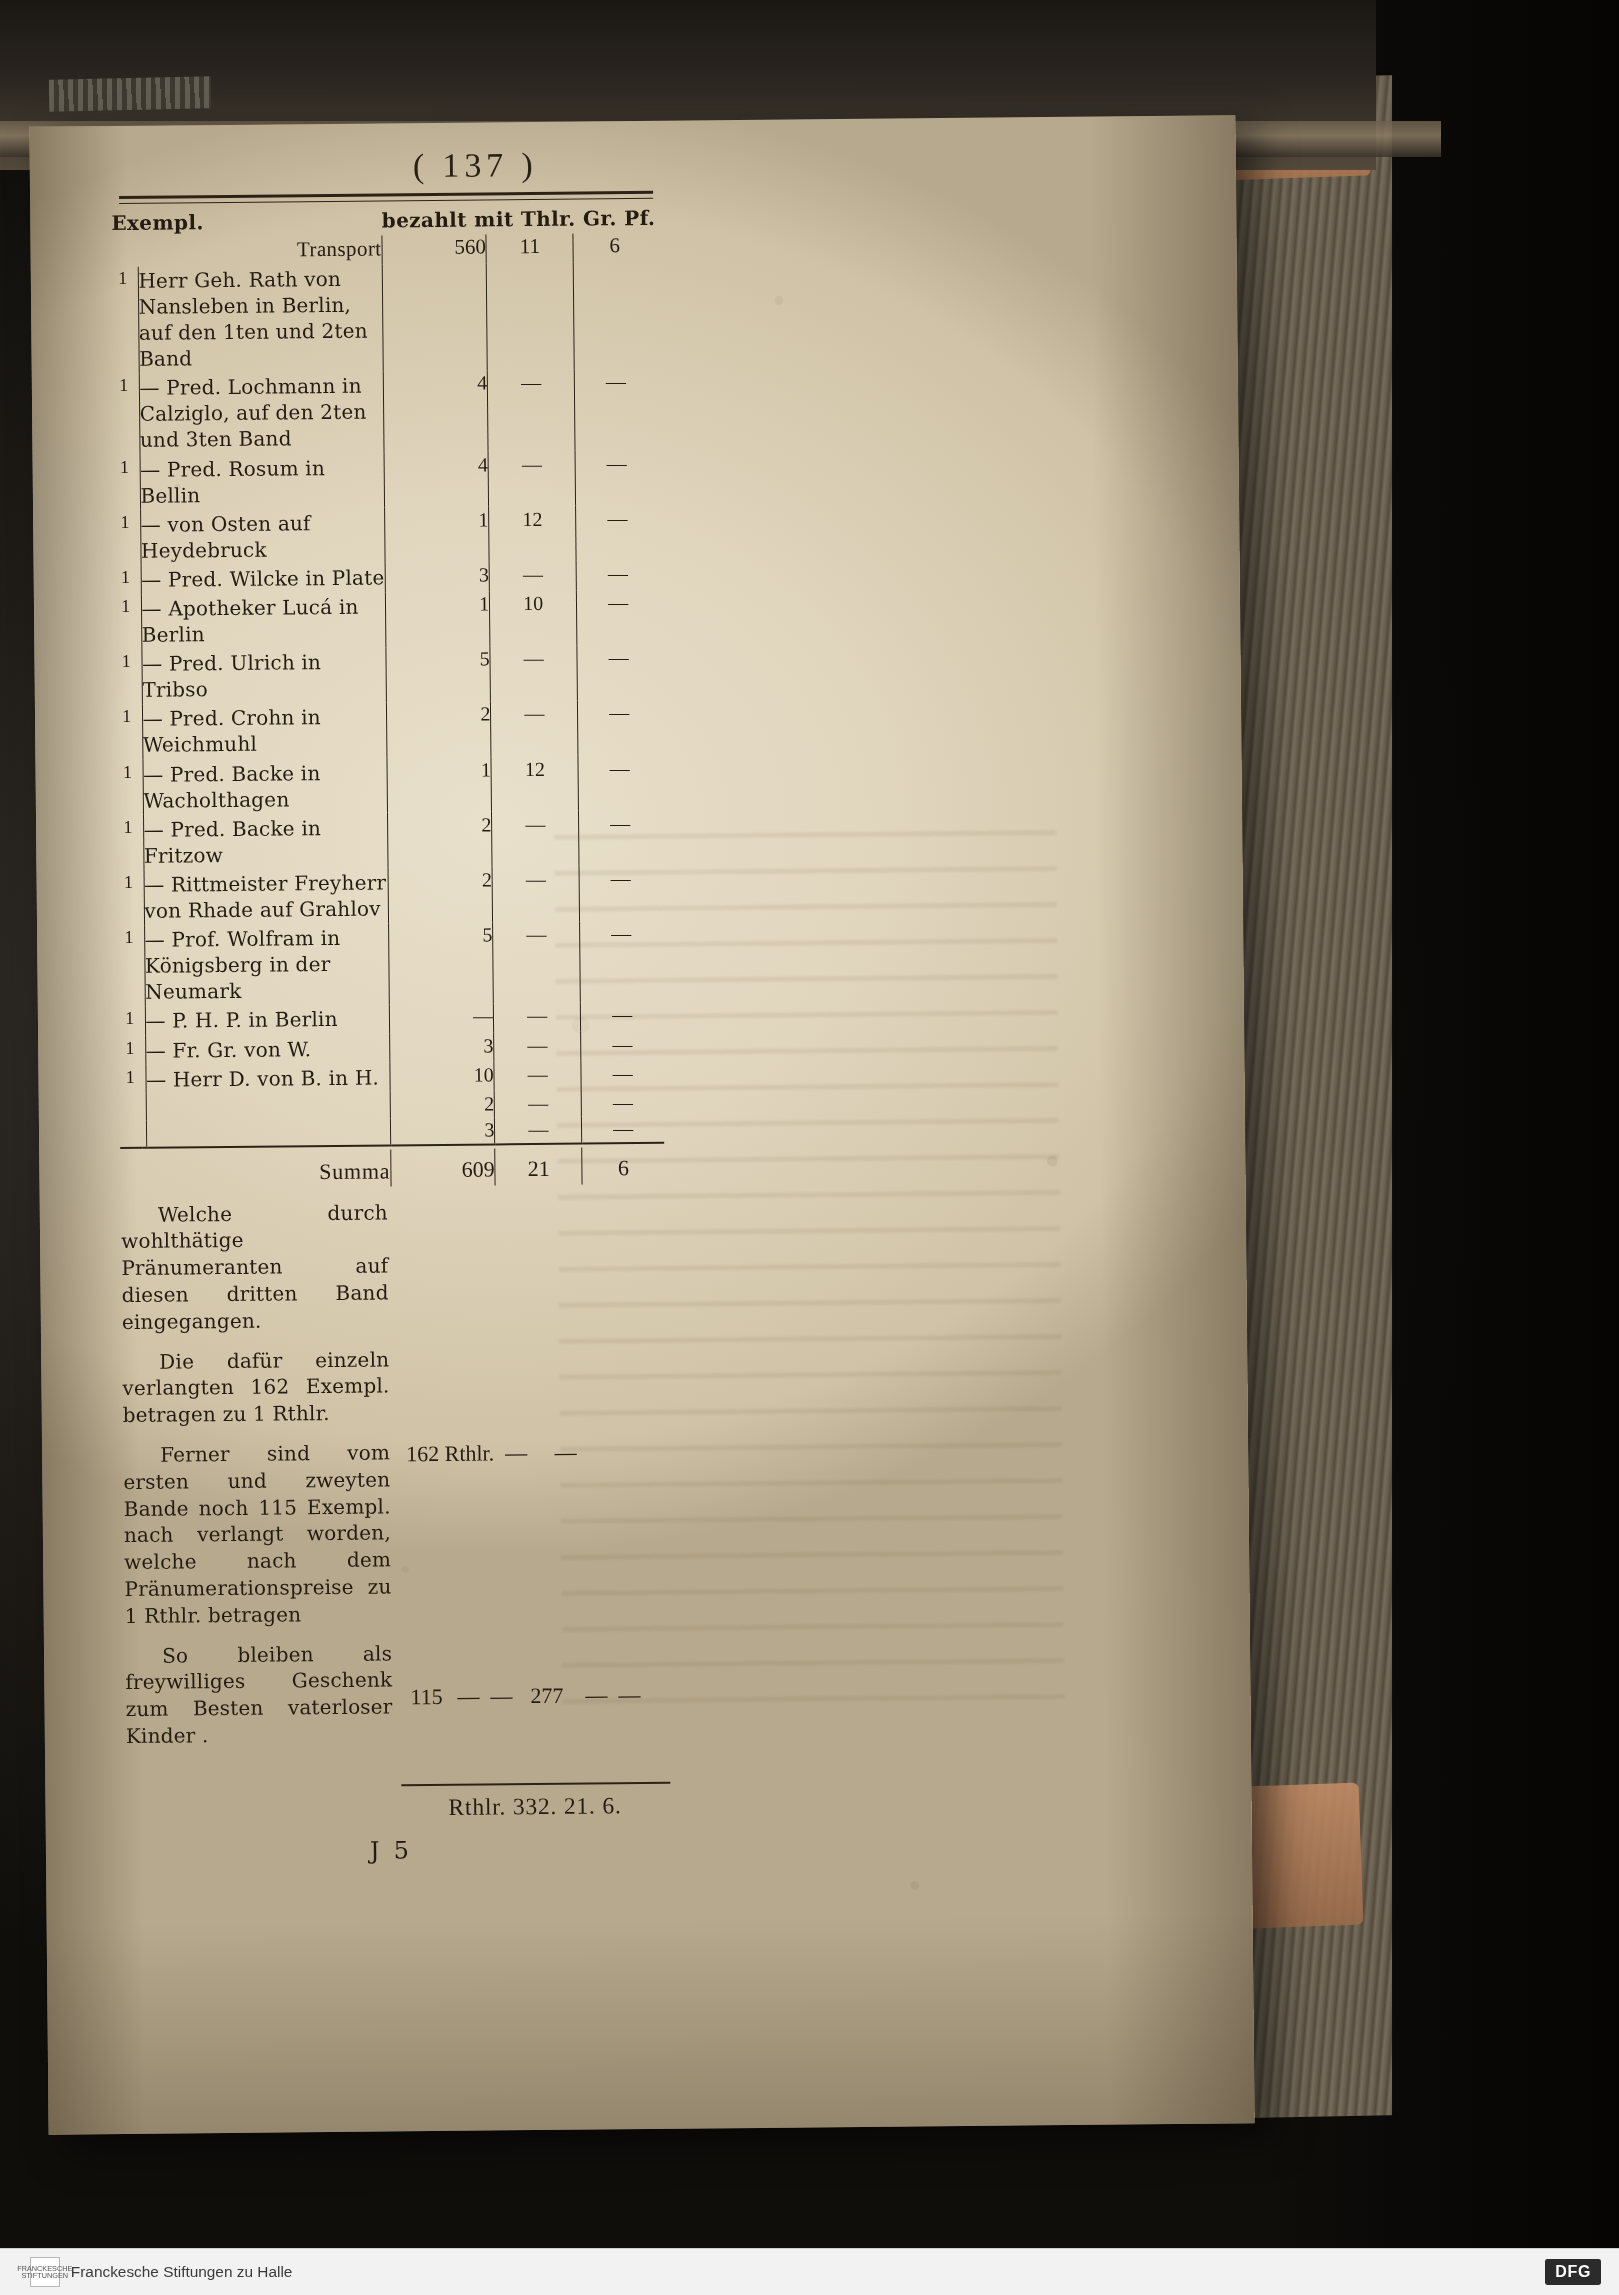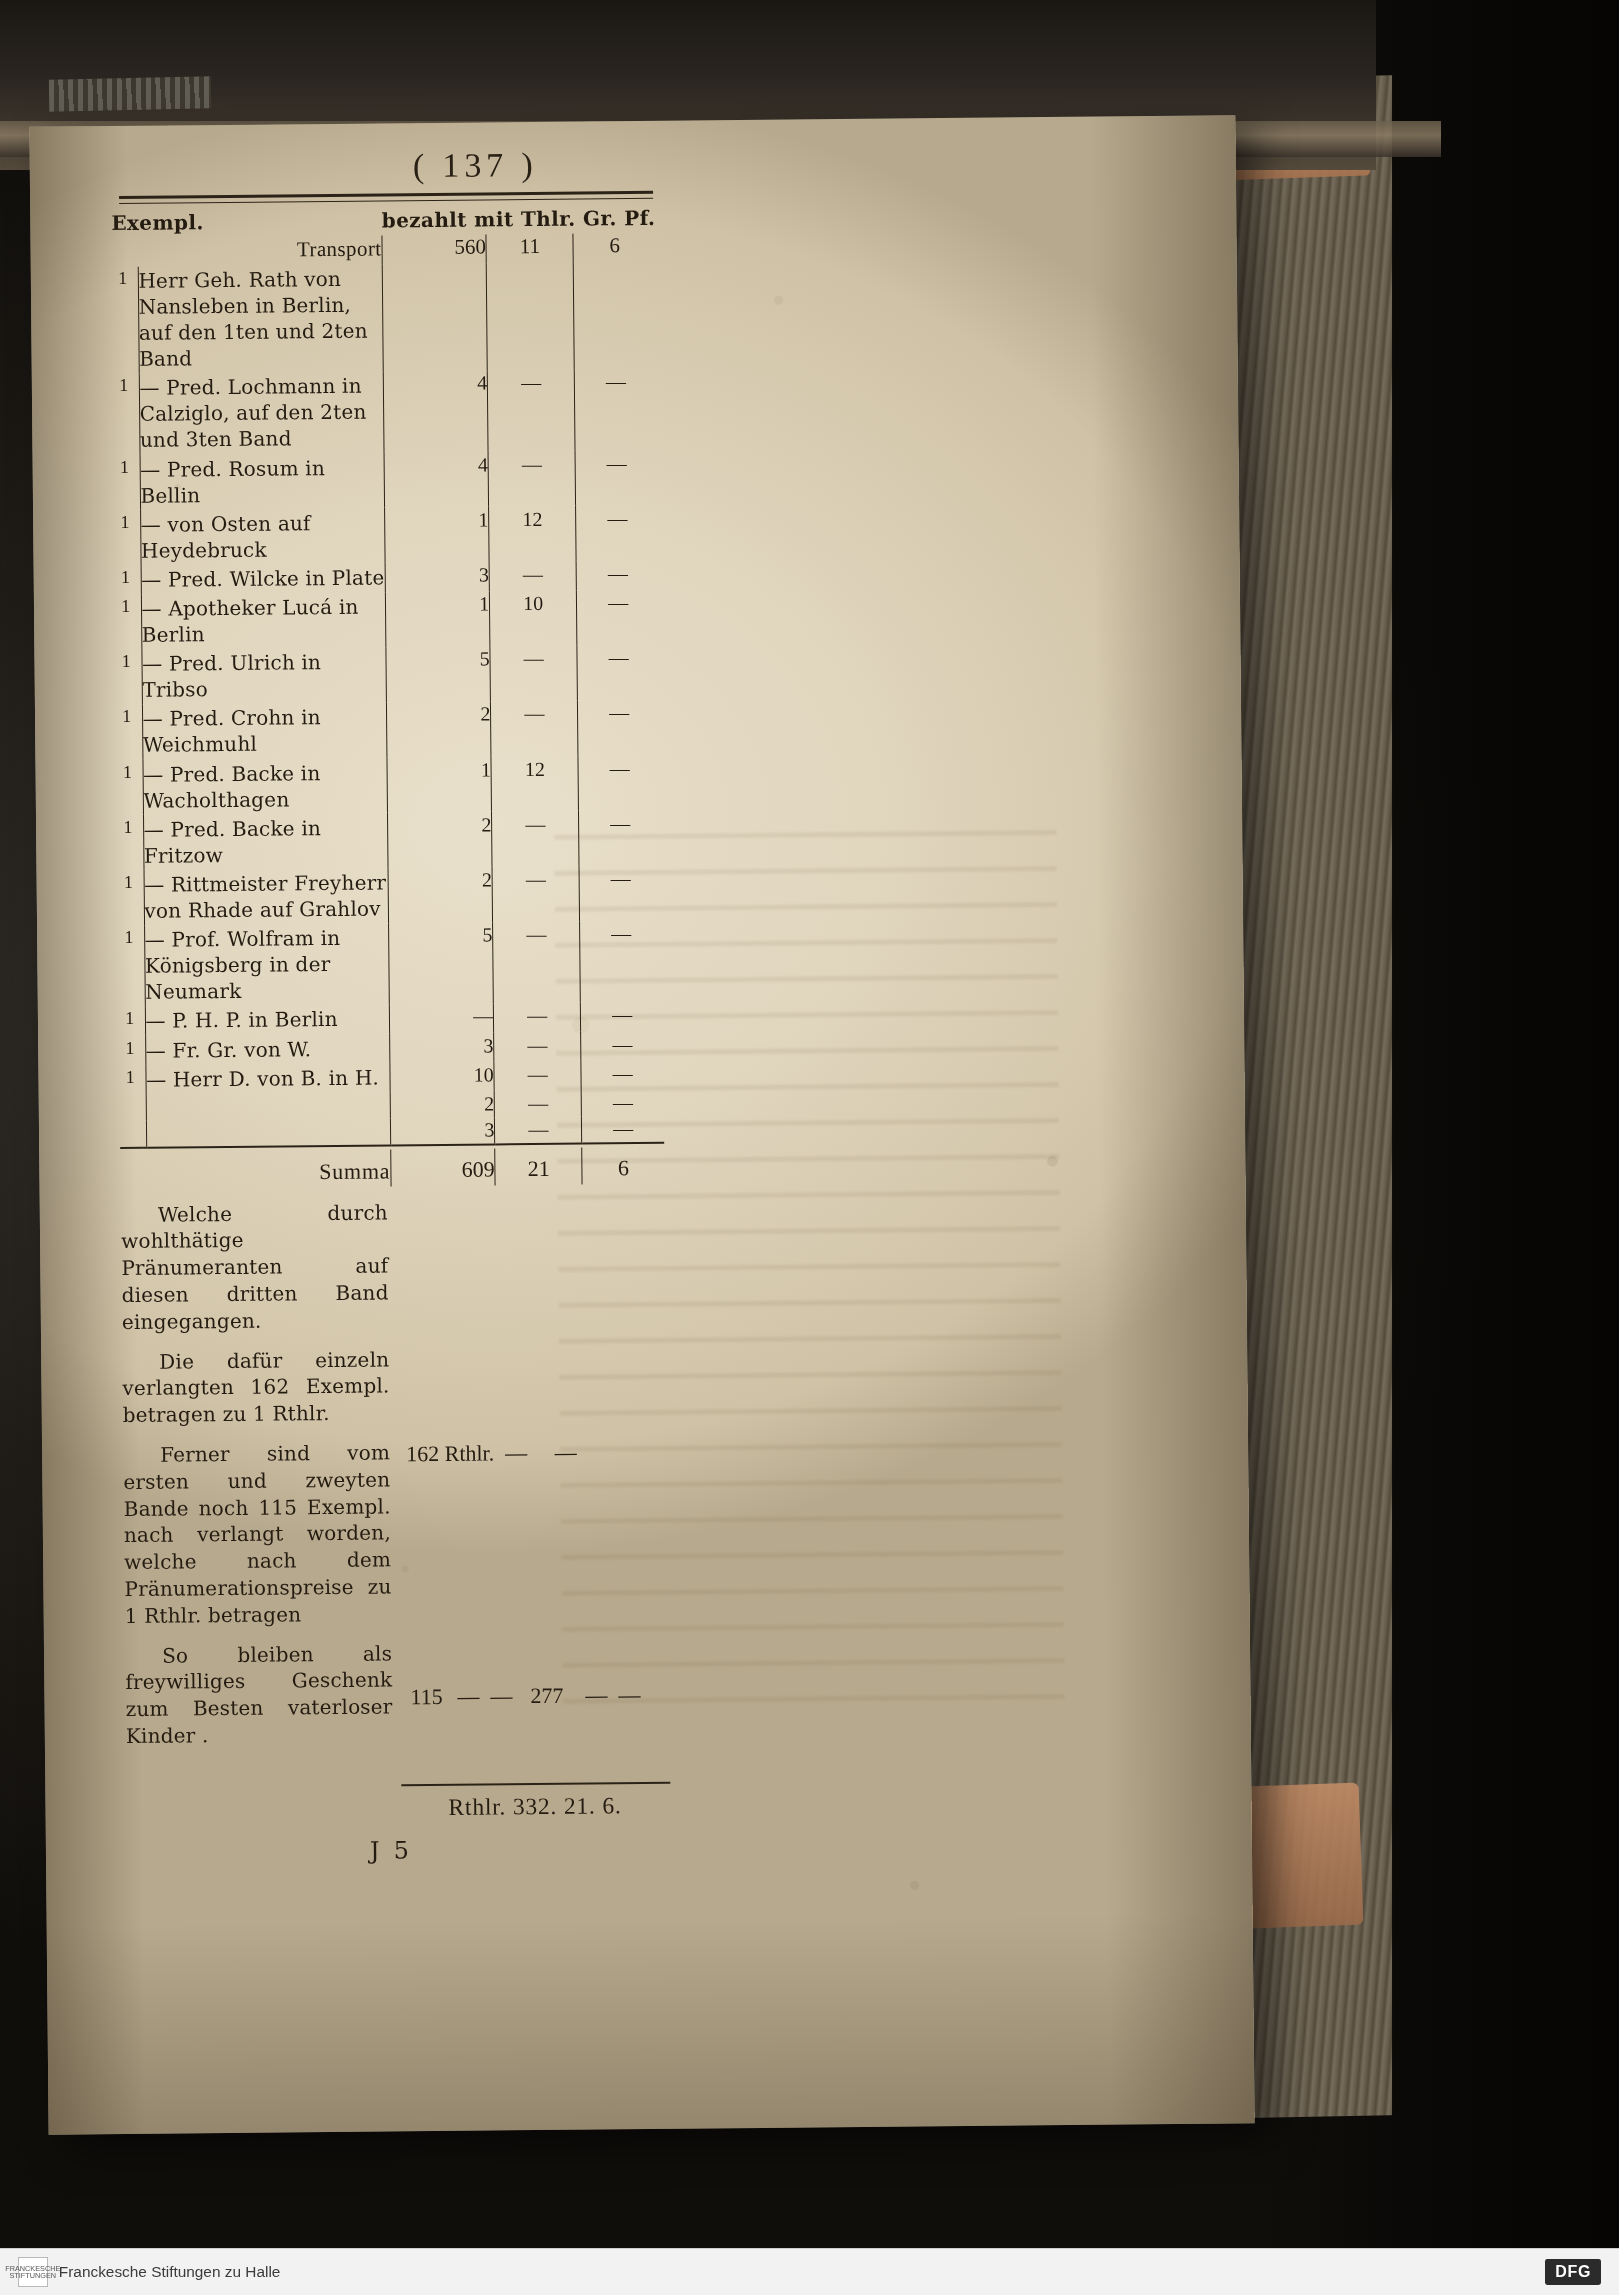--- a/index.html
+++ b/index.html
@@ -243,21 +243,21 @@
     position: absolute;
     left: 0; bottom: 0; width: 1619px; height: 47px;
     background: #f2f2f2;
     border-top: 0.8px solid #cfcfcf;
     display: flex;
     align-items: center;
     justify-content: space-between;
     padding: 0 18px;
     box-sizing: border-box;
   }
-  .vb-left { display: flex; align-items: center; gap: 11.3px; }
+  .vb-left { display: flex; align-items: center; gap: 11.3px; margin-left: 12px; }
   .vb-logo {
     width: 27.5px; height: 27.5px;
     background: #ffffff;
     border: 0.8px solid #b9b9b9;
     display: flex; align-items: center; justify-content: center;
     font-size: 7.3px; color: #555; line-height: 1.0; text-align: center;
     font-family: "Liberation Sans", sans-serif;
   }
   .vb-text {
     font-family: "Liberation Sans", sans-serif;

